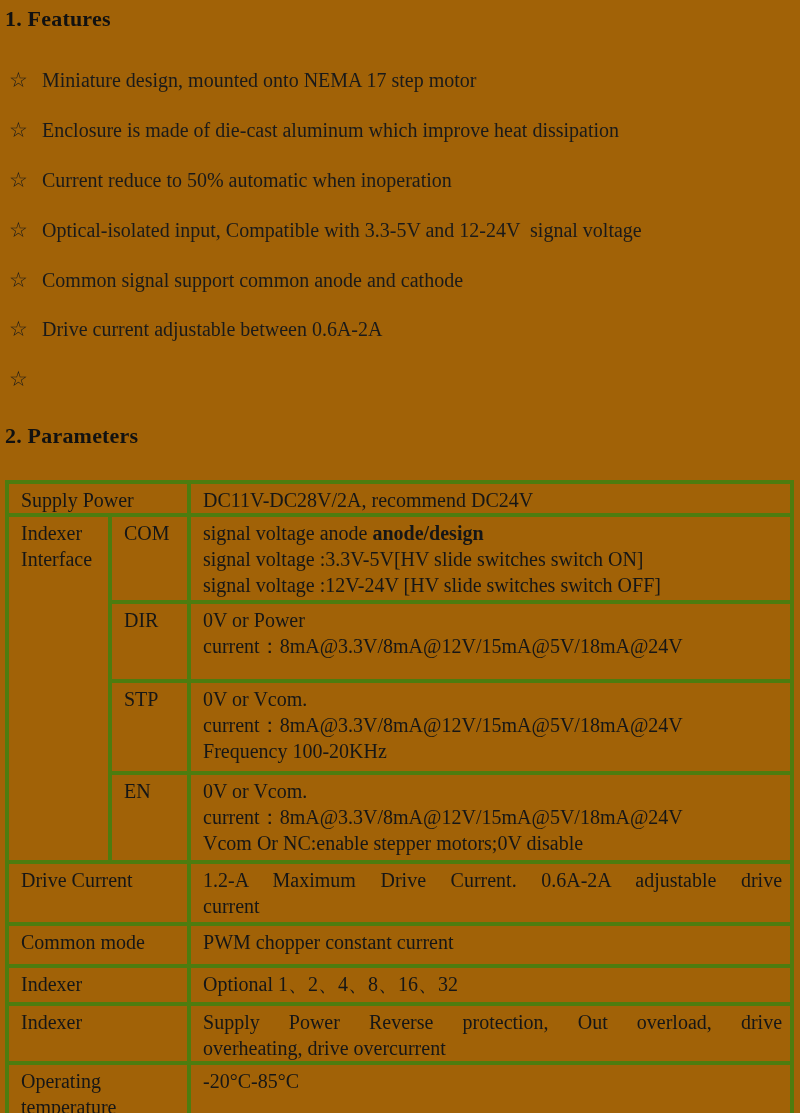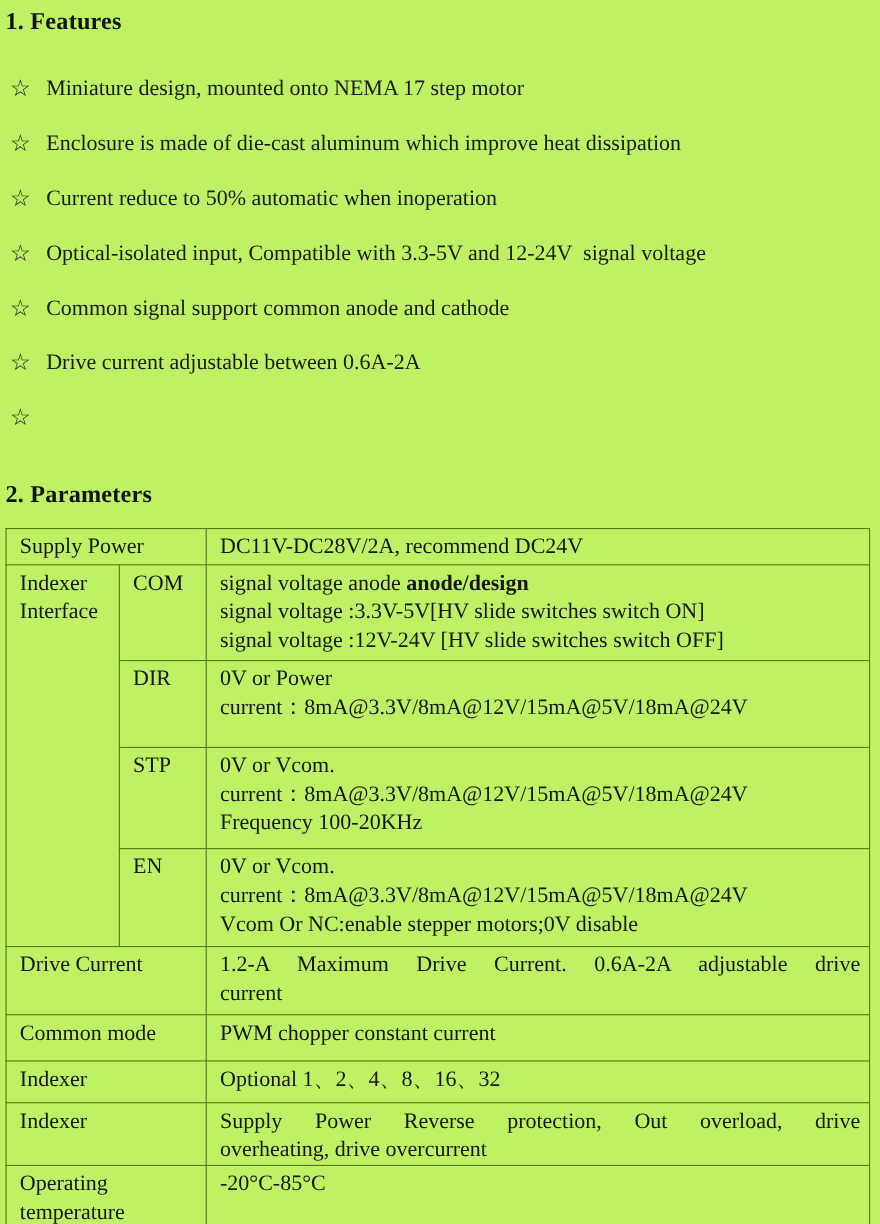--- a/index.html
+++ b/index.html
@@ -4,30 +4,30 @@
 <style>
   * { margin: 0; padding: 0; box-sizing: border-box; }
   html, body { background: #ffffff; }
   body {
     width: 800px; height: 1113px;
     position: relative;
     font-family: "Liberation Serif", "DejaVu Serif", serif;
     color: #161616;
     overflow: hidden;
   }
-  .page { position: absolute; inset: 0; background: #bef264; text-decoration: underline; }
+  .page { position: absolute; inset: 0; background: #a16207; text-decoration: underline; }
 
   .section-title {
     position: absolute; left: 5px;
     font-size: 22px; font-weight: bold;
     letter-spacing: 0.2px;
     color: #111111;
   }
   #title-features { top: 6px; }
-  #title-parameters { top: 436px; }
+  #title-parameters { top: 423px; }
 
   .feature-item {
     position: absolute; left: 9px;
     display: flex; align-items: flex-start;
     font-size: 20px; line-height: 25px;
     color: #1a1a1a;
   }
   .feature-item .star {
     width: 24px; flex: 0 0 24px;
     font-size: 21px; line-height: 25px;
@@ -36,21 +36,21 @@
   .feature-item .ftext { white-space: pre-wrap; }
 
   table.params {
     position: absolute; left: 5px; top: 480px;
     width: 785px;
     border-collapse: collapse; table-layout: fixed;
     font-size: 20px; line-height: 26px;
     color: #161616;
   }
   table.params td {
-    border: 1px solid #4d7c0f;
+    border: 4px solid #4d7c0f;
     vertical-align: top;
     padding: 3px 8px 0 12px;
     overflow: hidden;
   }
   td.val { padding-left: 10px; padding-right: 9px; }
   .pre { white-space: pre-line; }
   td.ii-cell { padding-top: 33px; }
   .jline { text-align: justify; text-align-last: justify; }
   b { font-weight: bold; }
 </style>

